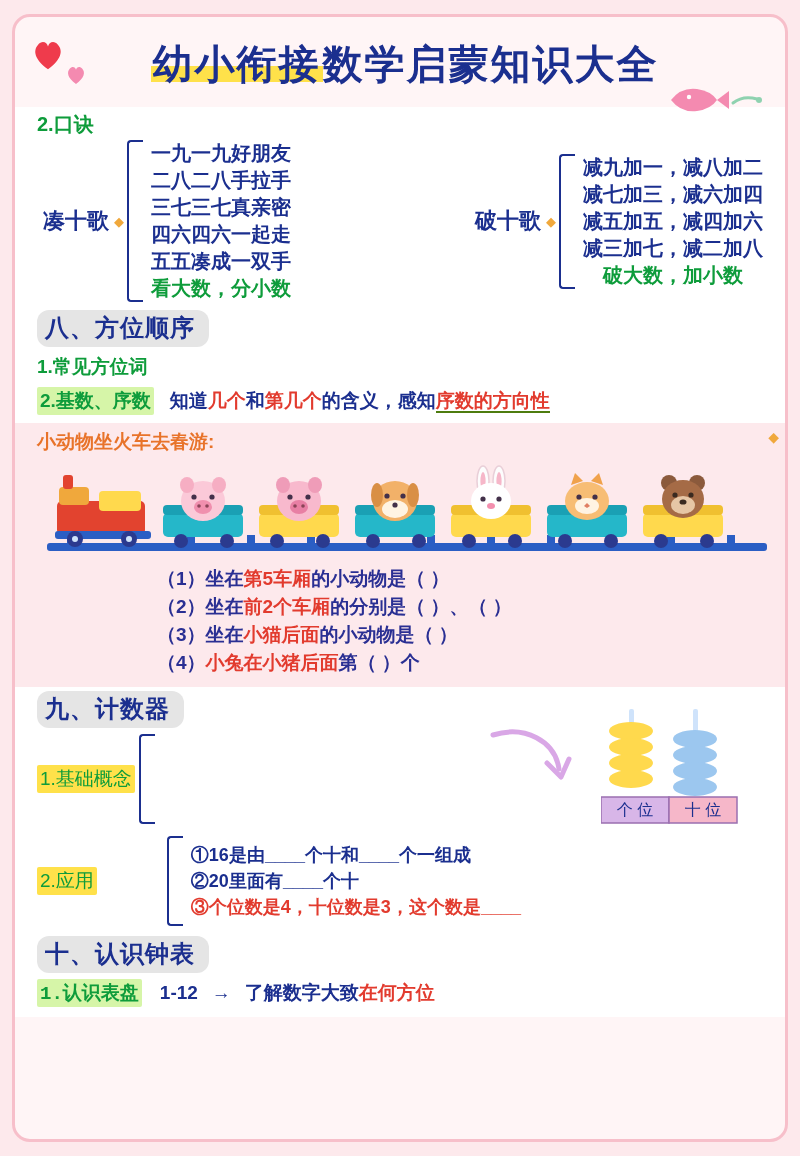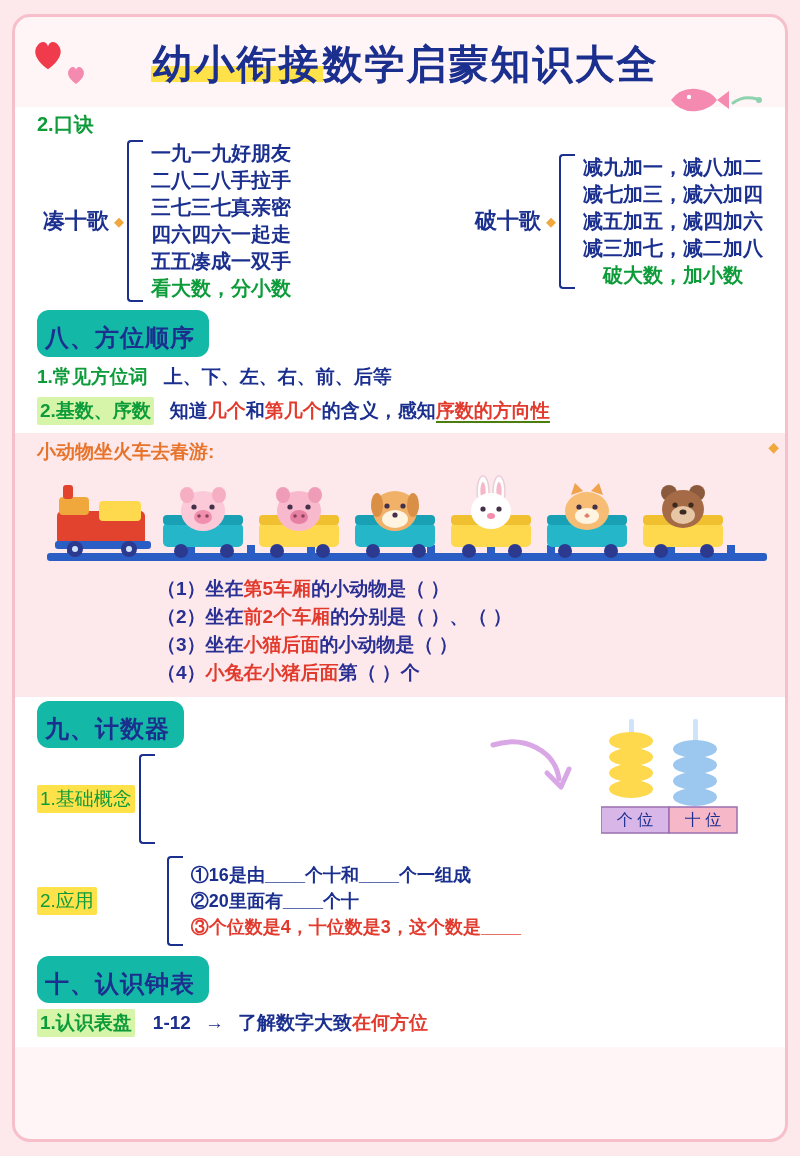--- a/index.html
+++ b/index.html
@@ -98,22 +98,22 @@
     padding: 1px 3px;
     border-radius: 2px;
   }
 
   
   .sec-head {
     display: inline-block;
     font-size: 24px;
     font-weight: bold;
     color: #1b2f8f;
-    background: #14b8a6;
-    padding: 12px 14px 3px 8px;
+    background: #e5e5e5;
+    padding: 2px 14px 3px 8px;
     border-radius: 12px;
     letter-spacing: 1px;
   }
 
   
   .koujue {
     padding: 4px 22px 6px 22px;
   }
   .koujue-title {
     font-size: 20px;
@@ -259,21 +259,21 @@
   .clock-sec {
     padding: 4px 22px 10px 22px;
   }
   .clock-row {
     display: flex;
     align-items: baseline;
     margin-top: 6px;
     font-size: 19px;
     font-weight: bold;
   }
-  .clock-row .k { color: #0e9c3b; }
+  .clock-row .k { color: #0e9c3b; font-family: Liberation Mono, monospace; }
   .clock-row .v1 { color: #1b2f8f; margin-left: 18px; }
   .clock-row .arrow { color: #1b2f8f; margin: 0 14px; }
   .clock-row .v2 { color: #1b2f8f; }
 
   .side-diamond {
     position: absolute;
     right: 6px;
     color: #f0a83c;
     font-size: 14px;
   }
@@ -335,21 +335,20 @@
         </div>
 
       </div>
     </div>
 
     <div class="band band-white fangwei">
       <div class="sec-head cn">八、方位顺序</div>
 
       <div class="row-line cn">
         <span class="key">1.常见方位词</span>
-        <span class="val">上、下、左、右、前、后等</span>
       </div>
 
       <div class="row-line cn">
         <span class="key hl-green">2.基数、序数</span>
         <span class="val">
           <span>知道</span><span class="red">几个</span><span>和</span><span class="red">第几个</span><span>的含义，感知</span><span class="red underline-red">序数的方向性</span>
         </span>
       </div>
     </div>
 

